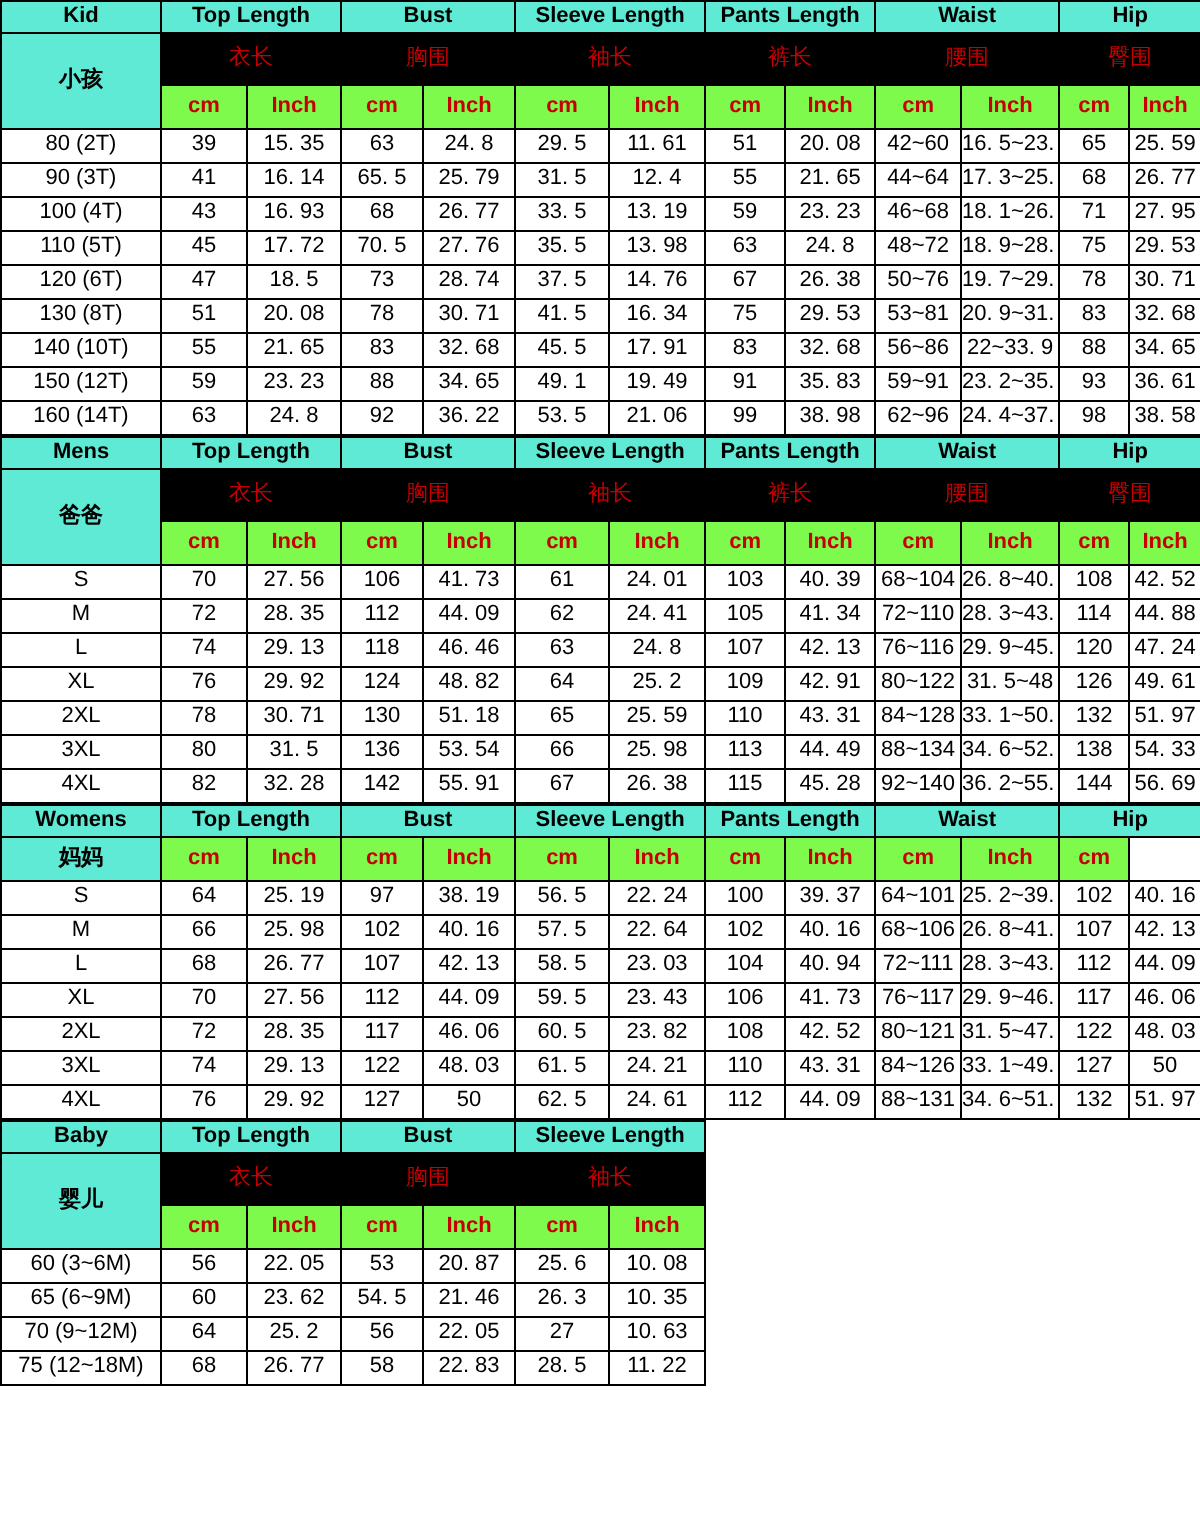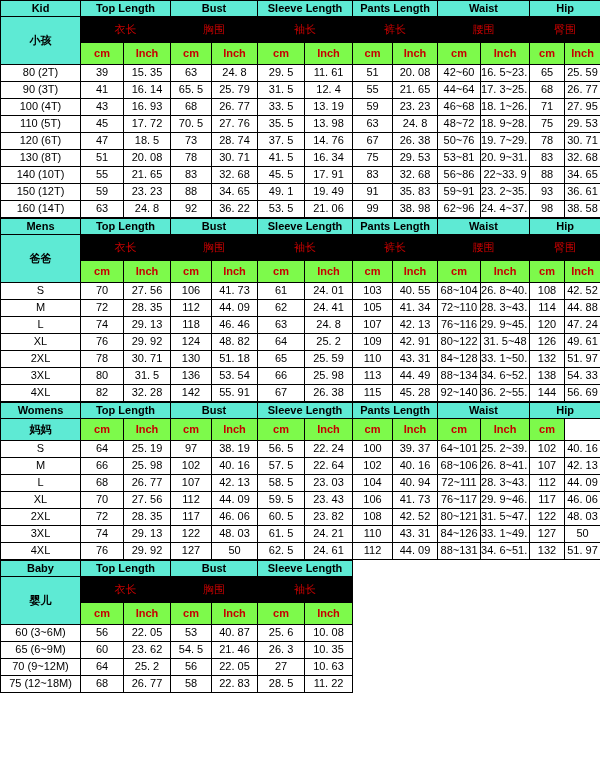--- a/index.html
+++ b/index.html
@@ -290,21 +290,21 @@
 
       <tr class="r-h">
         <td class="c-rowhdr">S</td>
         <td>70</td>
         <td>27. 56</td>
         <td>106</td>
         <td>41. 73</td>
         <td>61</td>
         <td>24. 01</td>
         <td>103</td>
-        <td>40. 55</td>
+        <td>40. 39</td>
         <td>68~104</td>
         <td class="tiny">26. 8~40. 9</td>
         <td>108</td>
         <td>42. 52</td>
       </tr>
       <tr class="r-h">
         <td class="c-rowhdr">M</td>
         <td>72</td>
         <td>28. 35</td>
         <td>112</td>
@@ -578,21 +578,21 @@
         <td class="c-unit">Inch</td>
         <td class="c-unit">cm</td>
         <td class="c-unit">Inch</td>
       </tr>
 
       <tr class="r-h">
         <td class="c-rowhdr">60 (3~6M)</td>
         <td>56</td>
         <td>22. 05</td>
         <td>53</td>
-        <td>40. 87</td>
+        <td>20. 87</td>
         <td>25. 6</td>
         <td>10. 08</td>
       </tr>
       <tr class="r-h">
         <td class="c-rowhdr">65 (6~9M)</td>
         <td>60</td>
         <td>23. 62</td>
         <td>54. 5</td>
         <td>21. 46</td>
         <td>26. 3</td>

